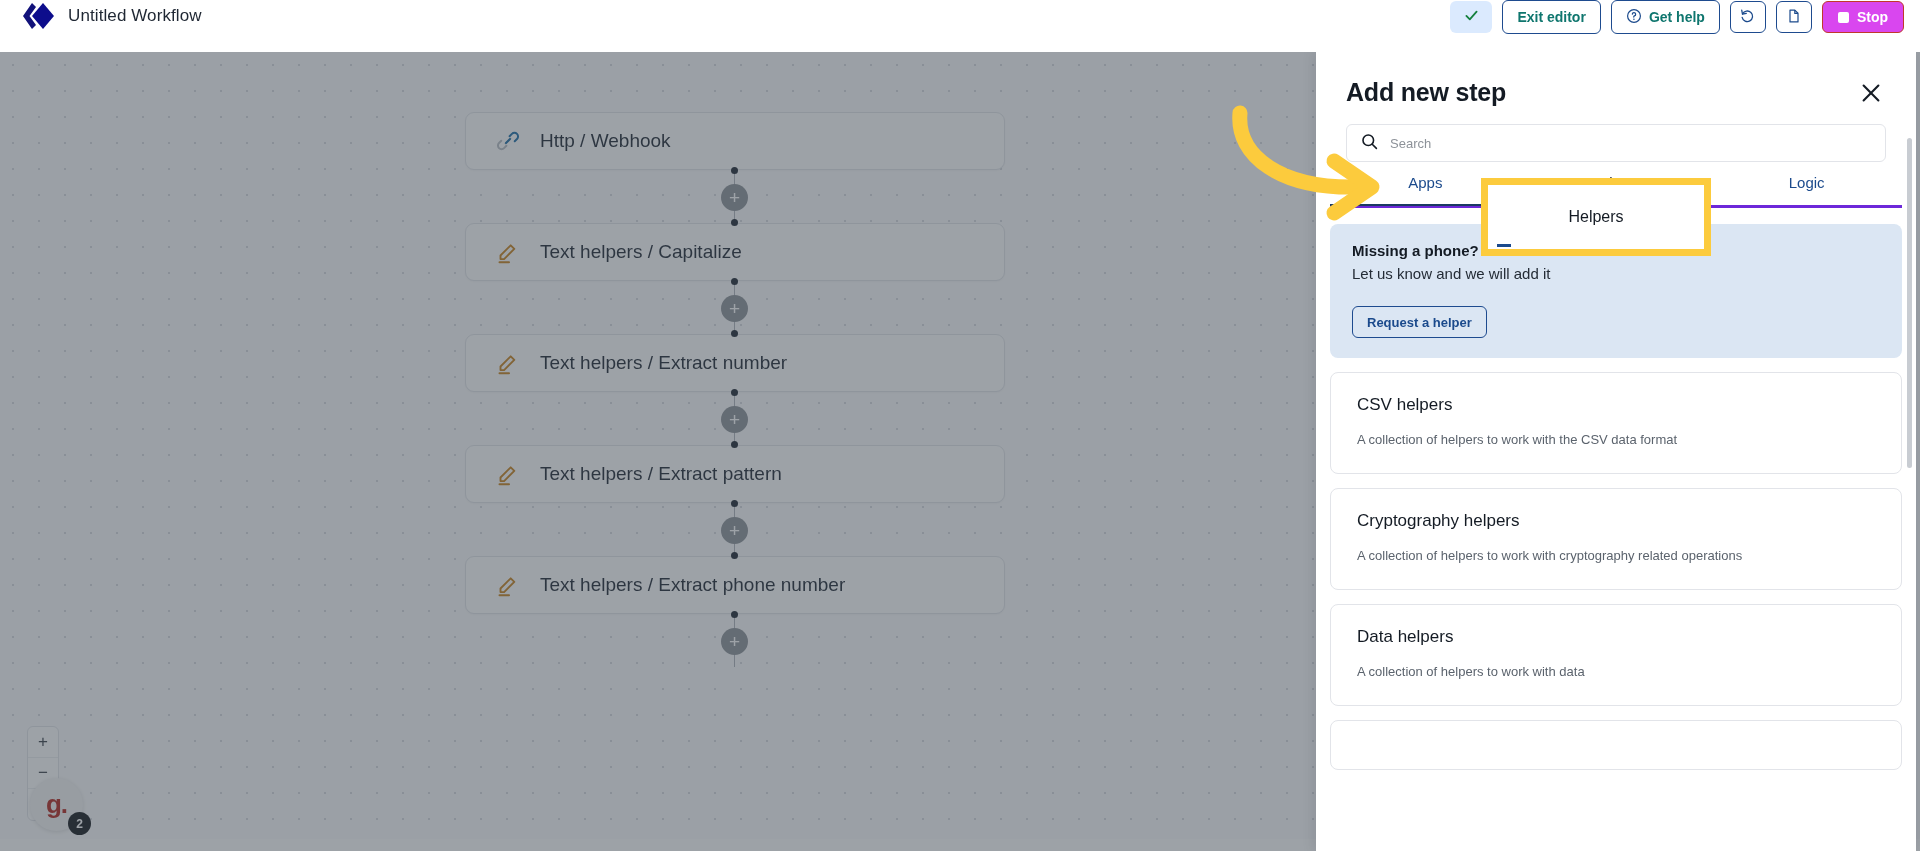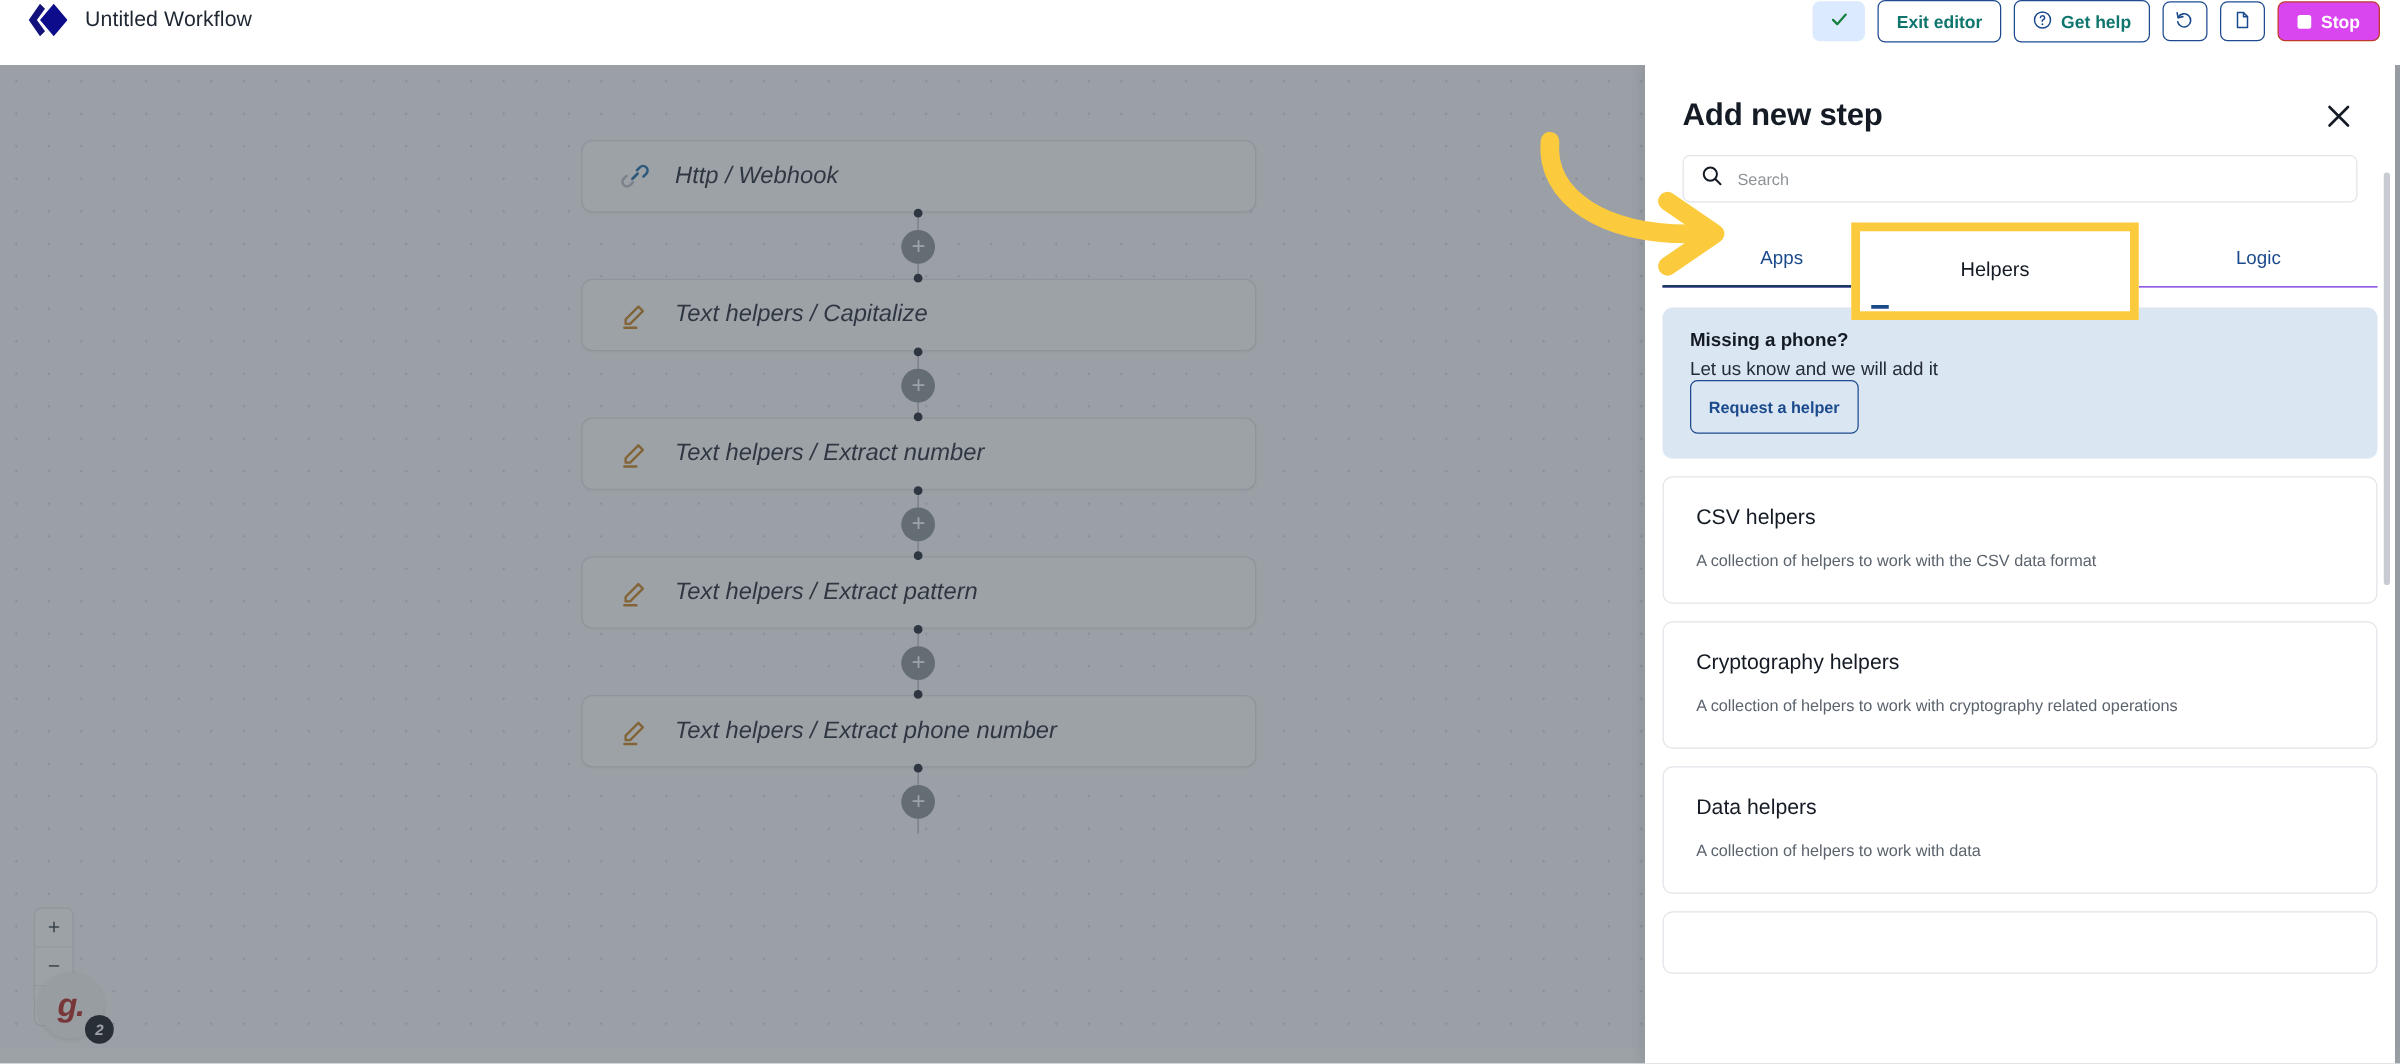--- a/index.html
+++ b/index.html
@@ -45,21 +45,20 @@
   }
   .stop-sq { width:11px; height:11px; background:#fff; border-radius:2px; }
 
   
   .canvas {
     position: absolute; top: 52px; left: 0; width: 1920px; height: 787px;
     background-color: #fbfbfc;
     background-image: radial-gradient(circle, #d7d9de 1px, transparent 1.1px);
     background-size: 26px 26px;
     overflow: hidden;
-    font-style: italic;
   }
   .flow { position: absolute; left: 465px; top: 60px; width: 540px; }
   .node {
     width: 540px; height: 58px; background: #ffffff; border: 1px solid #e2e4e9;
     border-radius: 9px; display: flex; align-items: center; gap: 18px; padding-left: 28px;
     box-shadow: 0 1px 2px rgba(16,24,40,.04);
   }
   .node-label { font-size: 19px; color: #1f2733; }
   .node-icon { width: 28px; height: 28px; display:flex; align-items:center; justify-content:center; }
 
@@ -125,22 +124,22 @@
     height: 38px; border: 1px solid #e2e4e9; border-radius: 6px; display:flex; align-items:center;
     gap: 12px; padding: 0 14px;
   }
   .search-input {
     border:none; outline:none; font-size: 13px; color:#3a4149; flex:1; background:transparent;
     font-family: "Liberation Sans", sans-serif;
   }
   .search-input::placeholder { color:#8d9299; }
 
   .tabs {
-    margin: 24px 14px 0 14px; display:flex; position:relative;
-    border-bottom: 1px solid #6d28d9;
+    margin: 0 14px 0 14px; display:flex; position:relative;
+    border-bottom: 3px solid #6d28d9;
   }
   .tab {
     flex:1; text-align:center; padding: 12px 0 14px 0; font-size: 15px; color:#1b4a8c; cursor:pointer;
     position:relative;
   }
   .tab.active { color:#141b24; }
   .tab-bar-base {
     position:absolute; left:0; bottom:-1px; height:2px; width: 33.33%; background:#1b3a63;
   }
   .tab.active .tab-underline {
@@ -148,22 +147,22 @@
   }
 
   .panel-body { flex:1; overflow-y: auto; padding: 0 14px 20px 14px; position:relative; }
 
   .notice {
     margin-top: 16px; background:#dbe6f3; border-radius: 8px; padding: 18px 22px 20px 22px;
   }
   .notice-title { font-size: 15px; font-weight:700; color:#141b24; }
   .notice-sub { font-size: 15px; color:#242c36; margin-top: 6px; }
   .notice-btn {
-    margin-top: 0; display:inline-flex; align-items:center; justify-content:center;
-    height: 43px; padding: 0 14px; border: 1px solid #1e4b8f; border-radius:6px;
+    margin-top: 24px; display:inline-flex; align-items:center; justify-content:center;
+    height: 32px; padding: 0 14px; border: 1px solid #1e4b8f; border-radius:6px;
     color:#1b4a8c; font-size: 13px; font-weight:700; cursor:pointer; background: transparent;
   }
 
   .hcard {
     margin-top: 14px; border: 1px solid #e2e4e9; border-radius: 8px;
     padding: 22px 26px 26px 26px; cursor: pointer; background:#fff;
   }
   .hcard-title { font-size: 17px; color:#141b24; }
   .hcard-desc { font-size: 13px; color:#5b636d; margin-top: 17px; }
 

